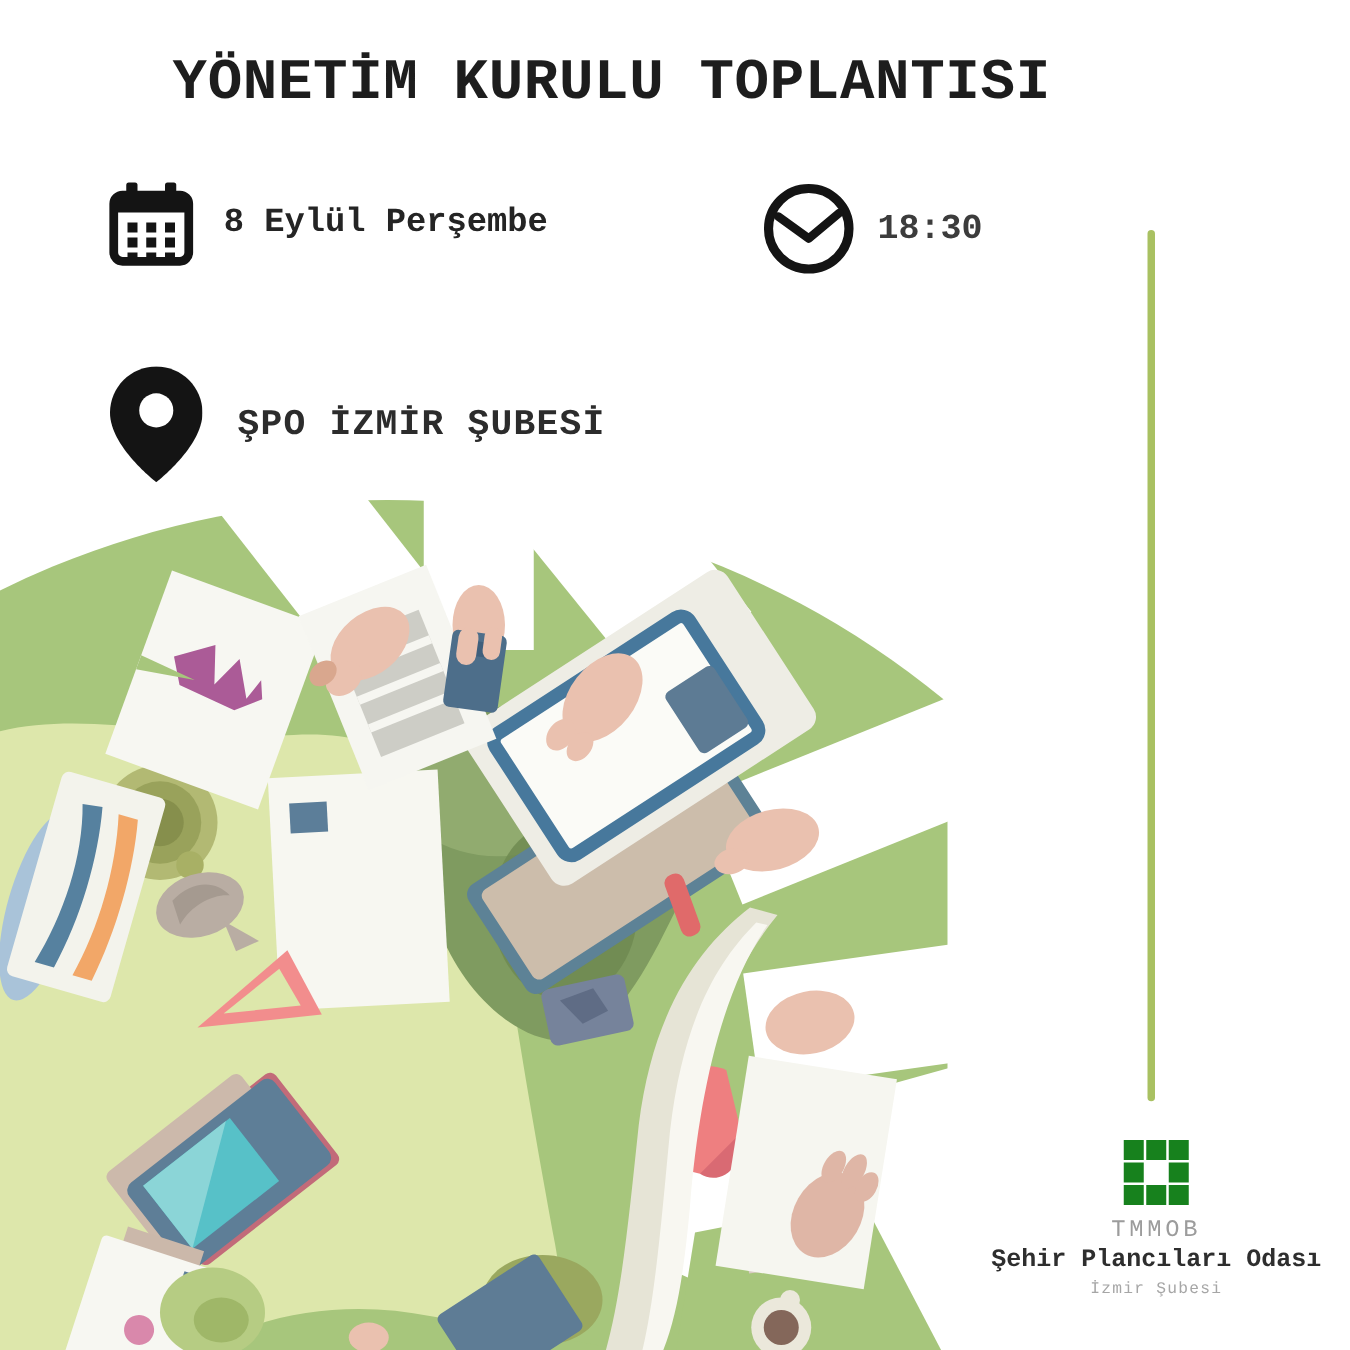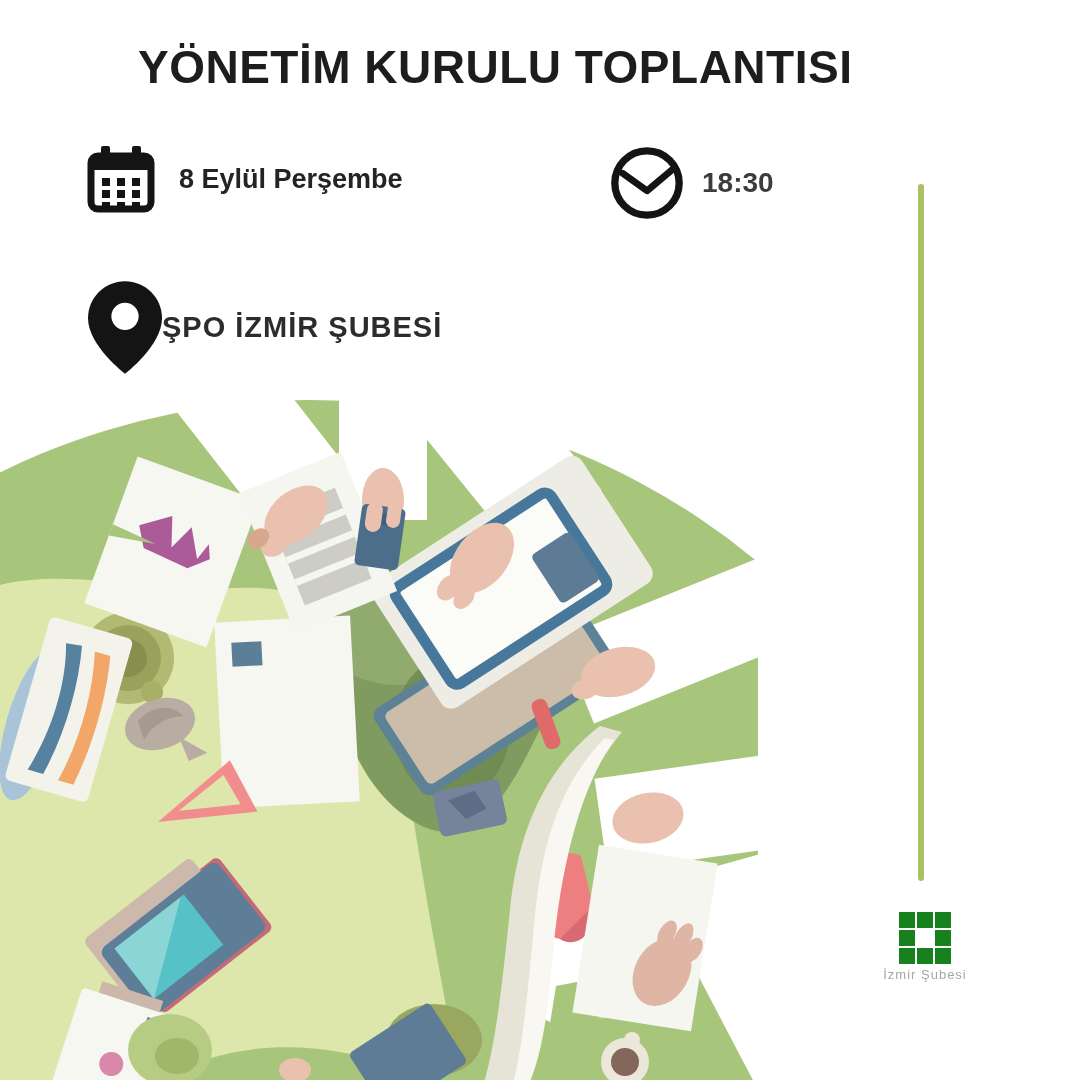--- a/index.html
+++ b/index.html
@@ -1,29 +1,29 @@
 <!DOCTYPE html>
 <html style="--accent-line: #a9c162; --logo-green: #17811d; --table-outer-green: #a7c67c; --table-inner-green: #dde7ab; --title-text: #1d1d1d;"><head>
 <meta charset="utf-8">
 <style>
   html,body{margin:0;padding:0;background:#ffffff;}
   .canvas{
     position:relative;width:1080px;height:1080px;overflow:hidden;background:#ffffff;
-    font-family:Liberation Sans, sans-serif;
+    font-family:Liberation Mono, monospace;
   }
   .illus{position:absolute;left:0;top:0;width:1080px;height:1080px;z-index:0;}
   .title{
     position:absolute;left:138px;top:40px;z-index:2;margin:0;
     font-size:46px;font-weight:800;letter-spacing:0.5px;color:var(--title-text,#1d1d1d);
     white-space:nowrap;
   }
   .info-row{position:absolute;z-index:2;display:flex;align-items:center;}
   .row-date{left:85px;top:143px;height:72px;gap:22px;}
   .row-time{left:608px;top:145px;height:76px;gap:16px;}
-  .row-loc{left:88px;top:280px;height:94px;}
+  .row-loc{left:88px;top:292px;height:94px;gap:28px;}
   .info-label{font-weight:700;color:#242424;white-space:nowrap;}
   .row-date .info-label{font-size:27px;}
   .row-time .info-label{font-size:28px;color:#3c3c3c;}
   .row-loc  .info-label{font-size:29px;color:#2c2c2c;letter-spacing:1px;}
   .accent-line{
     position:absolute;z-index:2;left:918px;top:184px;width:6px;height:697px;
     background:var(--accent-line,#a9c162);border-radius:3px;
   }
   .logo-block{position:absolute;z-index:2;left:790px;top:912px;width:270px;text-align:center;}
   .logo-grid{
@@ -282,16 +282,18 @@
       <div class="logo-cell"></div>
       <div class="logo-cell"></div>
       <div class="logo-cell"></div>
       <div class="logo-cell"></div>
       <div class="logo-cell hole"></div>
       <div class="logo-cell"></div>
       <div class="logo-cell"></div>
       <div class="logo-cell"></div>
       <div class="logo-cell"></div>
     </div>
+    <div class="logo-acronym">TMMOB</div>
+    <div class="logo-name">Şehir Plancıları Odası</div>
     <div class="logo-branch">İzmir Şubesi</div>
   </div>
 
 </div>
 
 </body></html>

